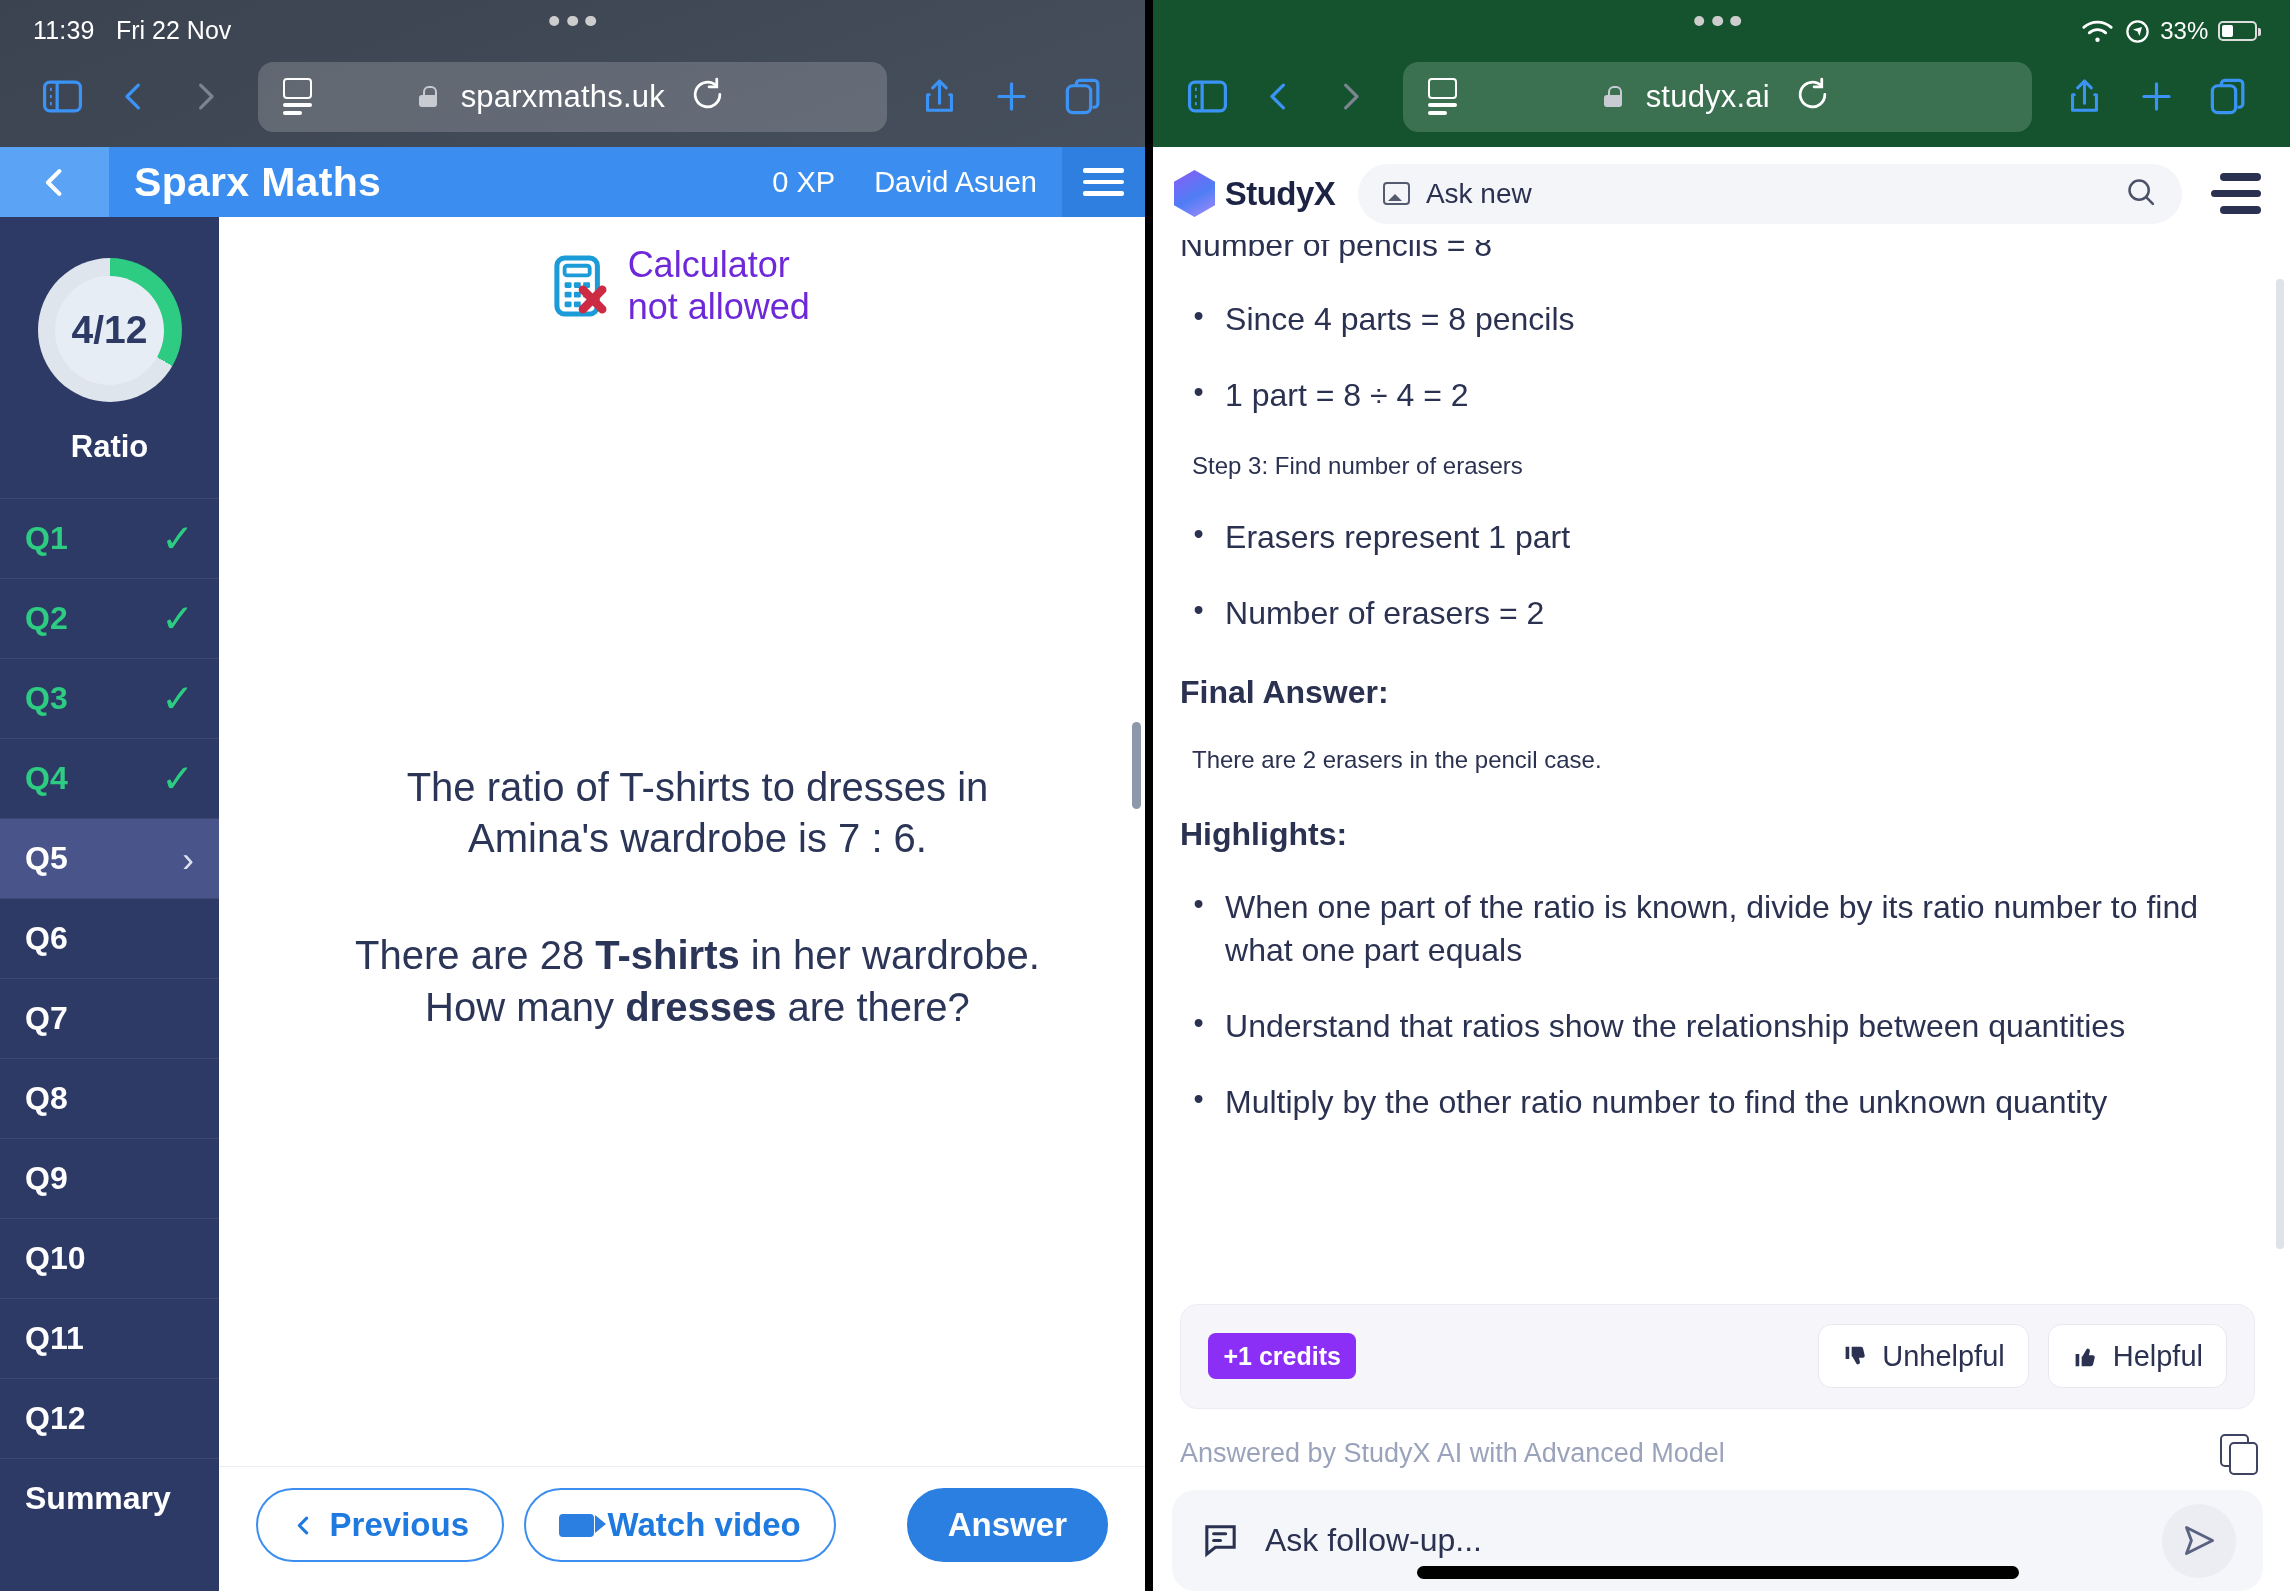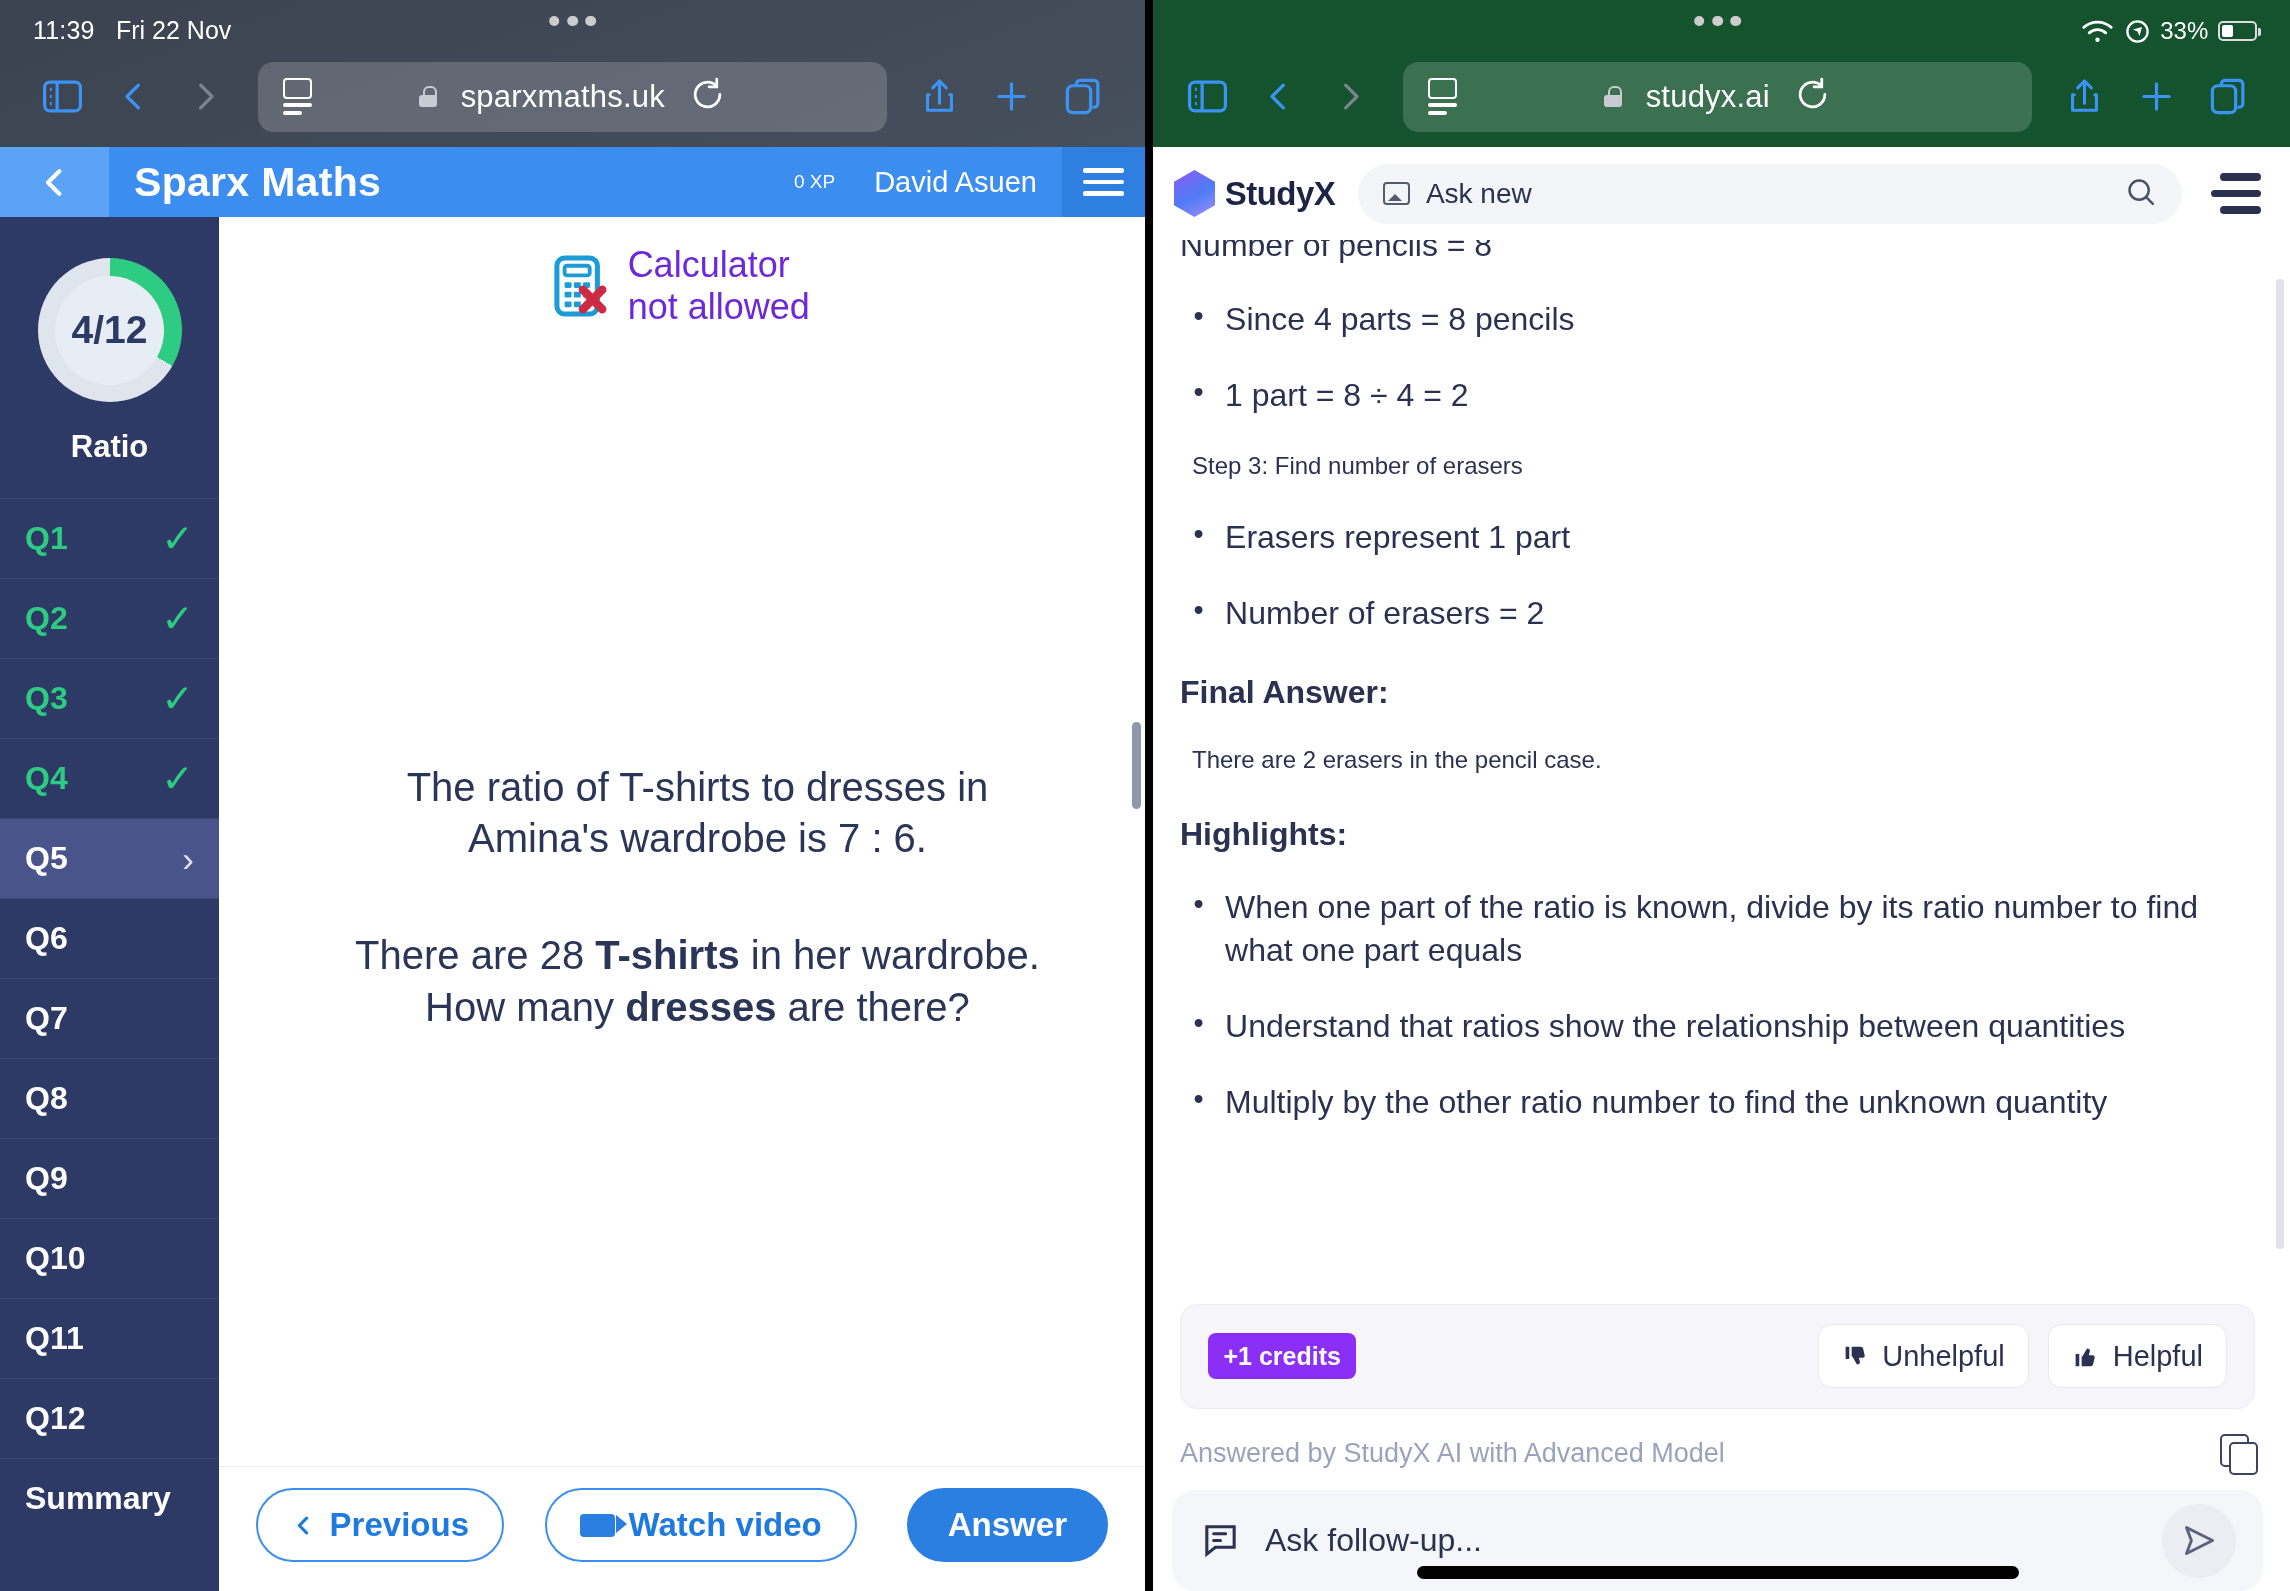--- a/index.html
+++ b/index.html
@@ -44,21 +44,21 @@
   .url-lock::before{content:"";position:absolute;left:0;bottom:0;width:17.5px;height:12.6px;background:#c8ccd2;border-radius:2.9px;}
   .url-lock::after{content:"";position:absolute;left:3.9px;top:0;width:9.7px;height:10.7px;border:2.9px solid #c8ccd2;border-bottom:none;border-radius:5.8px 5.8px 0 0;}
   .url-text { color:#fff; font-size:31px; letter-spacing:0.2px; white-space:nowrap; }
   .url-reload { color:#fff; }
 
   
   .sparx { position:absolute; left:0; right:0; top:147px; bottom:0; display:flex; flex-direction:column; background:#fff; }
   .sparx-header { height: 70px; background:#3b8ef0; display:flex; align-items:center; color:#fff; flex:0 0 auto; }
   .sparx-back { width:109px; height:70px; background:#5ba3f5; display:flex; align-items:center; justify-content:center; }
   .sparx-title { font-size:41px; font-weight:bold; margin-left: 25px; letter-spacing:0.3px; }
-  .sparx-xp { margin-left:auto; font-size:19px; }
+  .sparx-xp { margin-left:auto; font-size:29px; }
   .sparx-user { font-size:29px; margin-left: 39px; }
   .sparx-burger { width:83px; height:70px; background:#2f7fe0; display:flex; flex-direction:column; align-items:center; justify-content:center; gap:6.8px; margin-left:25px; }
   .sparx-burger i { width:41px; height:4.9px; background:#fff; border-radius:1.9px; display:block; }
 
   .sparx-body { flex:1; display:flex; min-height:0; }
   .sparx-side { width:219px; background:#2e3a66; color:#fff; display:flex; flex-direction:column; flex:0 0 219px; }
   .ring-wrap { padding: 41px 0 9.7px; display:flex; justify-content:center; }
   .ring { width:144px;height:144px;border-radius:50%;
      background: conic-gradient(#2ecc82 0deg 120deg, #dfe5ec 120deg 360deg);
      display:flex;align-items:center;justify-content:center; position:relative;}
@@ -76,21 +76,21 @@
 
   .sparx-main { flex:1; background:#fff; display:flex; flex-direction:column; position:relative; min-width:0; }
   .calc-note { display:flex; align-items:center; gap:19.4px; justify-content:center; padding: 27px 0 0; }
   .calc-ico { width:54px; height:62px; position:relative; }
   .calc-text { color:#6d28d9; font-size:36px; line-height:1.18; }
   .q-area { flex:1; display:flex; flex-direction:column; align-items:center; justify-content:center; padding: 0 58px; margin-left: 31px; }
   .q-p { color:#2b3557; font-size:40px; text-align:center; line-height:1.28; }
   .q-p.second { margin-top: 66px; }
   .q-p b { font-weight:bold; }
   .sparx-scroll { position:absolute; right:3.9px; top:505px; width:8.7px; height:87px; background:#8d99ab; border-radius:4.9px; }
-  .sparx-footer { border-top:1px solid #e9edf3; padding: 21.3px 37px 29px; display:flex; align-items:center; gap:41px; }
+  .sparx-footer { border-top:1px solid #e9edf3; padding: 21.3px 37px 29px; display:flex; align-items:center; gap:20px; }
   .btn { border-radius:39px; font-size:33px; font-weight:bold; display:flex; align-items:center; justify-content:center; gap:13.6px; }
   .btn-outline { border:2.9px solid #3b8ef0; color:#1f7ae0; background:#fff; height:74px; padding:0 33px; }
   .btn-primary { background:#2a7fe0; color:#fff; height:74px; padding:0 39px; margin-left:auto; border:2.9px solid #2a7fe0; }
   .vid-ico{width:35px;height:23px;background:#2a7fe0;border-radius:3.9px;position:relative;}
   .vid-ico::after{content:"";position:absolute;right:-11.6px;top:1.9px;border-left:11.6px solid #2a7fe0;border-top:9.7px solid transparent;border-bottom:9.7px solid transparent;}
 
   
   .studyx { position:absolute; left:0; right:0; top:147px; bottom:0; background:#fff; display:flex; flex-direction:column; }
   .sx-header { height: 93px; display:flex; align-items:center; padding: 0 29px; gap: 23px; flex:0 0 auto; background:#fff;}
   .sx-logo { display:flex; align-items:center; gap:9.7px; }

